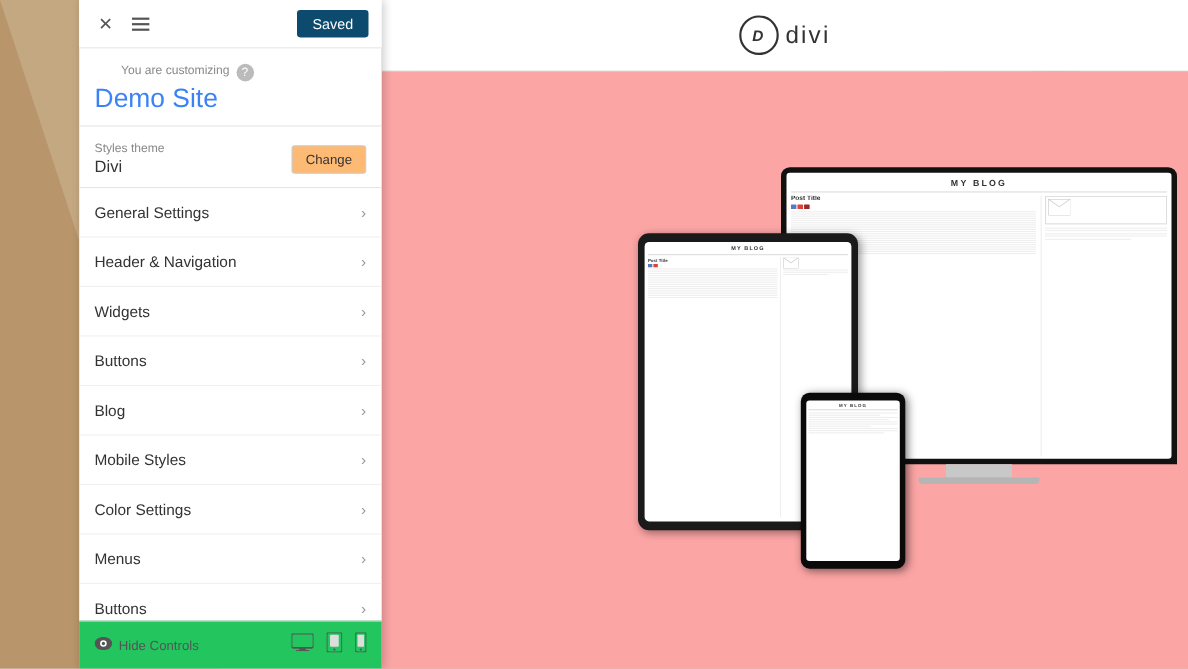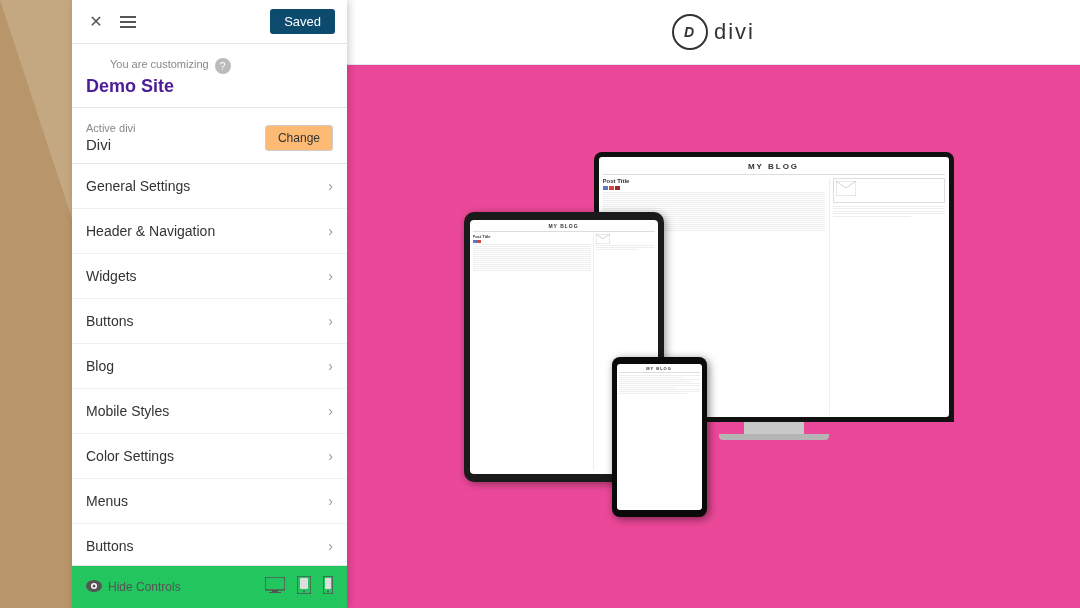--- a/index.html
+++ b/index.html
@@ -155,23 +155,23 @@
       background: #bbb;
       color: #fff;
       font-size: 11px;
       display: flex;
       align-items: center;
       justify-content: center;
       cursor: pointer;
     }
 
     .site-name {
-      font-size: 18px;
-      font-weight: 700;
-      color: #4c1d95;
+      font-size: 24px;
+      font-weight: 400;
+      color: #3b82f6;
     }
 
     
     .theme-section {
       padding: 14px 14px 10px;
       border-bottom: 1px solid #e5e5e5;
       display: flex;
       align-items: center;
       justify-content: space-between;
     }
@@ -297,26 +297,26 @@
       display: flex;
       align-items: center;
       justify-content: center;
       font-size: 14px;
       font-style: italic;
       font-weight: bold;
     }
 
     
     .preview-content {
-      background: #ec4899;
+      background: #fca5a5;
       height: calc(608px - 65px);
       position: relative;
       display: flex;
       align-items: center;
-      justify-content: center;
+      justify-content: flex-end;
     }
   </style>
 </head>
 <body>
 
 <div class="bg"></div>
 
 <div class="bg-shapes">
   <div class="bg-triangle-left"></div>
   <div class="bg-triangle-right"></div>
@@ -408,21 +408,21 @@
   <div class="customizing-section">
     <div class="customizing-label">
       <span>You are customizing</span>
       <span class="help-icon">?</span>
     </div>
     <div class="site-name">Demo Site</div>
   </div>
 
   <div class="theme-section">
     <div>
-      <div class="theme-label">Active divi</div>
+      <div class="theme-label">Styles theme</div>
       <div class="theme-name">Divi</div>
     </div>
     <button class="change-btn">Change</button>
   </div>
 
   <div class="menu-list">
 
   <div class="menu-item">
       <span class="menu-item-label">General Settings</span>
       <span class="chevron-icon">›</span>

